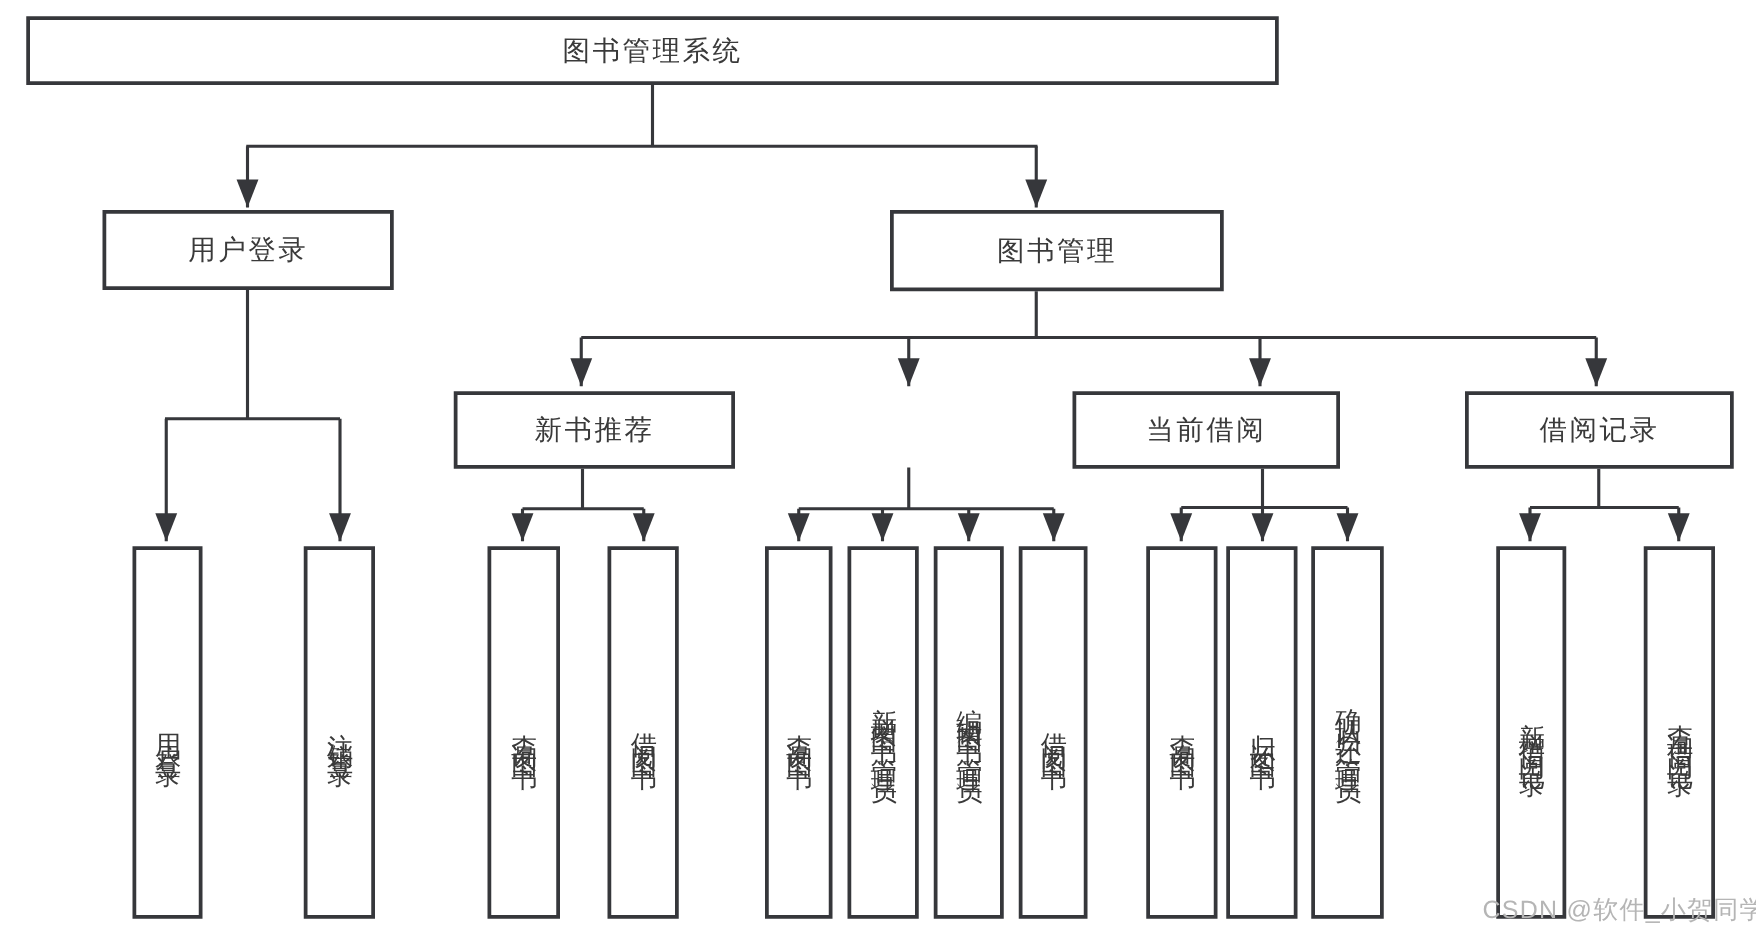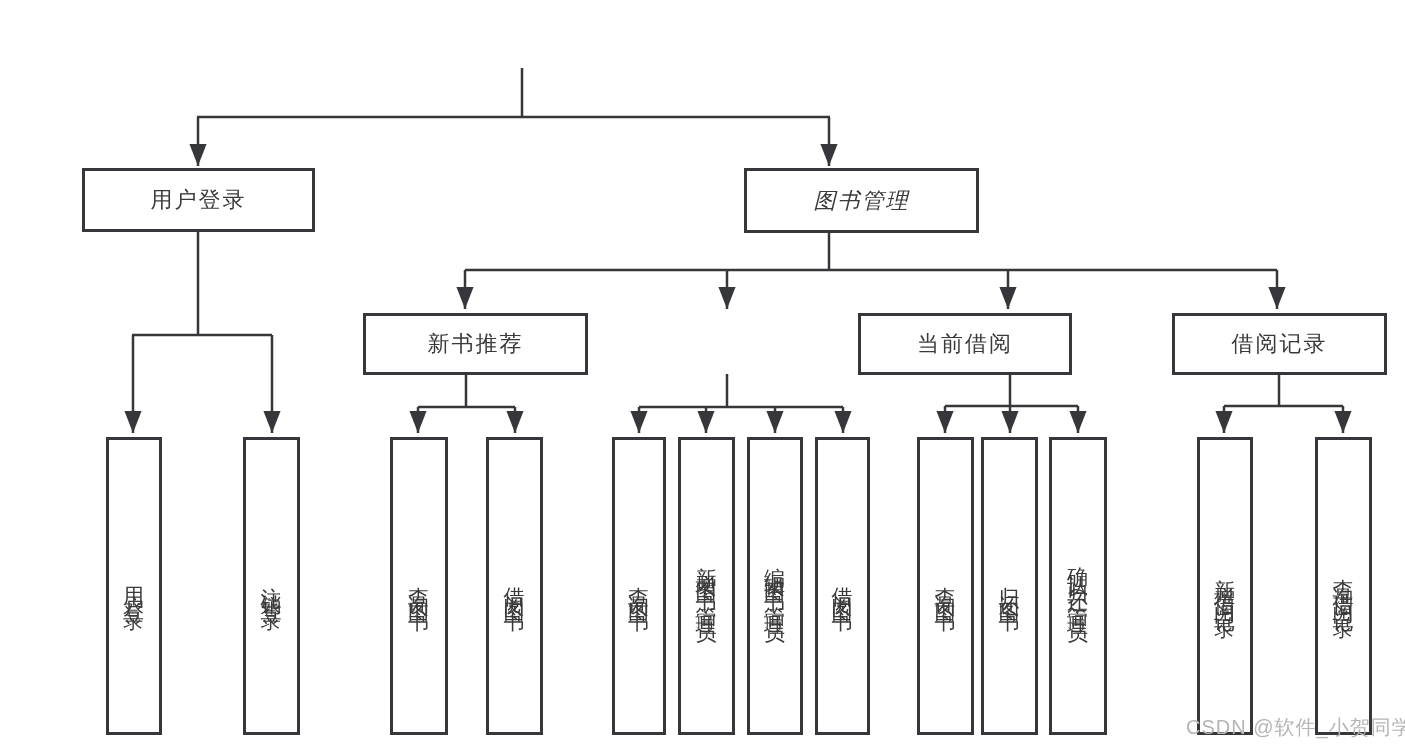--- a/index.html
+++ b/index.html
@@ -78,23 +78,24 @@
       <line class="ln" x1="1078" y1="406" x2="1078" y2="433" marker-end="url(#arr)"></line>
     </g>
 
     <g>
       <path class="ln" d="M1279,374 V407 M1224,406 H1343"></path>
       <line class="ln" x1="1224" y1="406" x2="1224" y2="433" marker-end="url(#arr)"></line>
       <line class="ln" x1="1343" y1="406" x2="1343" y2="433" marker-end="url(#arr)"></line>
     </g>
   </svg>
 
+  <div class="node h" style="left:21px; top:13px; width:1002px; height:55px;">图书管理系统</div>
 
   <div class="node h" style="left:82px; top:168px; width:233px; height:64px;">用户登录</div>
-  <div class="node h" style="left:744px; top:168px; width:235px; height:65px;font-style:italic;">图书管理</div>
+  <div class="node h" style="left:712px; top:168px; width:267px; height:65px;">图书管理</div>
 
   <div class="node h" style="left:363px; top:313px; width:225px; height:62px;">新书推荐</div>
   <div class="node h" style="left:858px; top:313px; width:214px; height:62px;">当前借阅</div>
   <div class="node h" style="left:1172px; top:313px; width:215px; height:62px;">借阅记录</div>
 
   <div class="node leaf" style="left:106px; top:437px; width:56px; height:298px;">用户登录</div>
   <div class="node leaf" style="left:243px; top:437px; width:57px; height:298px;">注销登录</div>
 
   <div class="node leaf" style="left:390px; top:437px; width:58px; height:298px;">查询图书</div>
   <div class="node leaf" style="left:486px; top:437px; width:57px; height:298px;">借阅图书</div>

